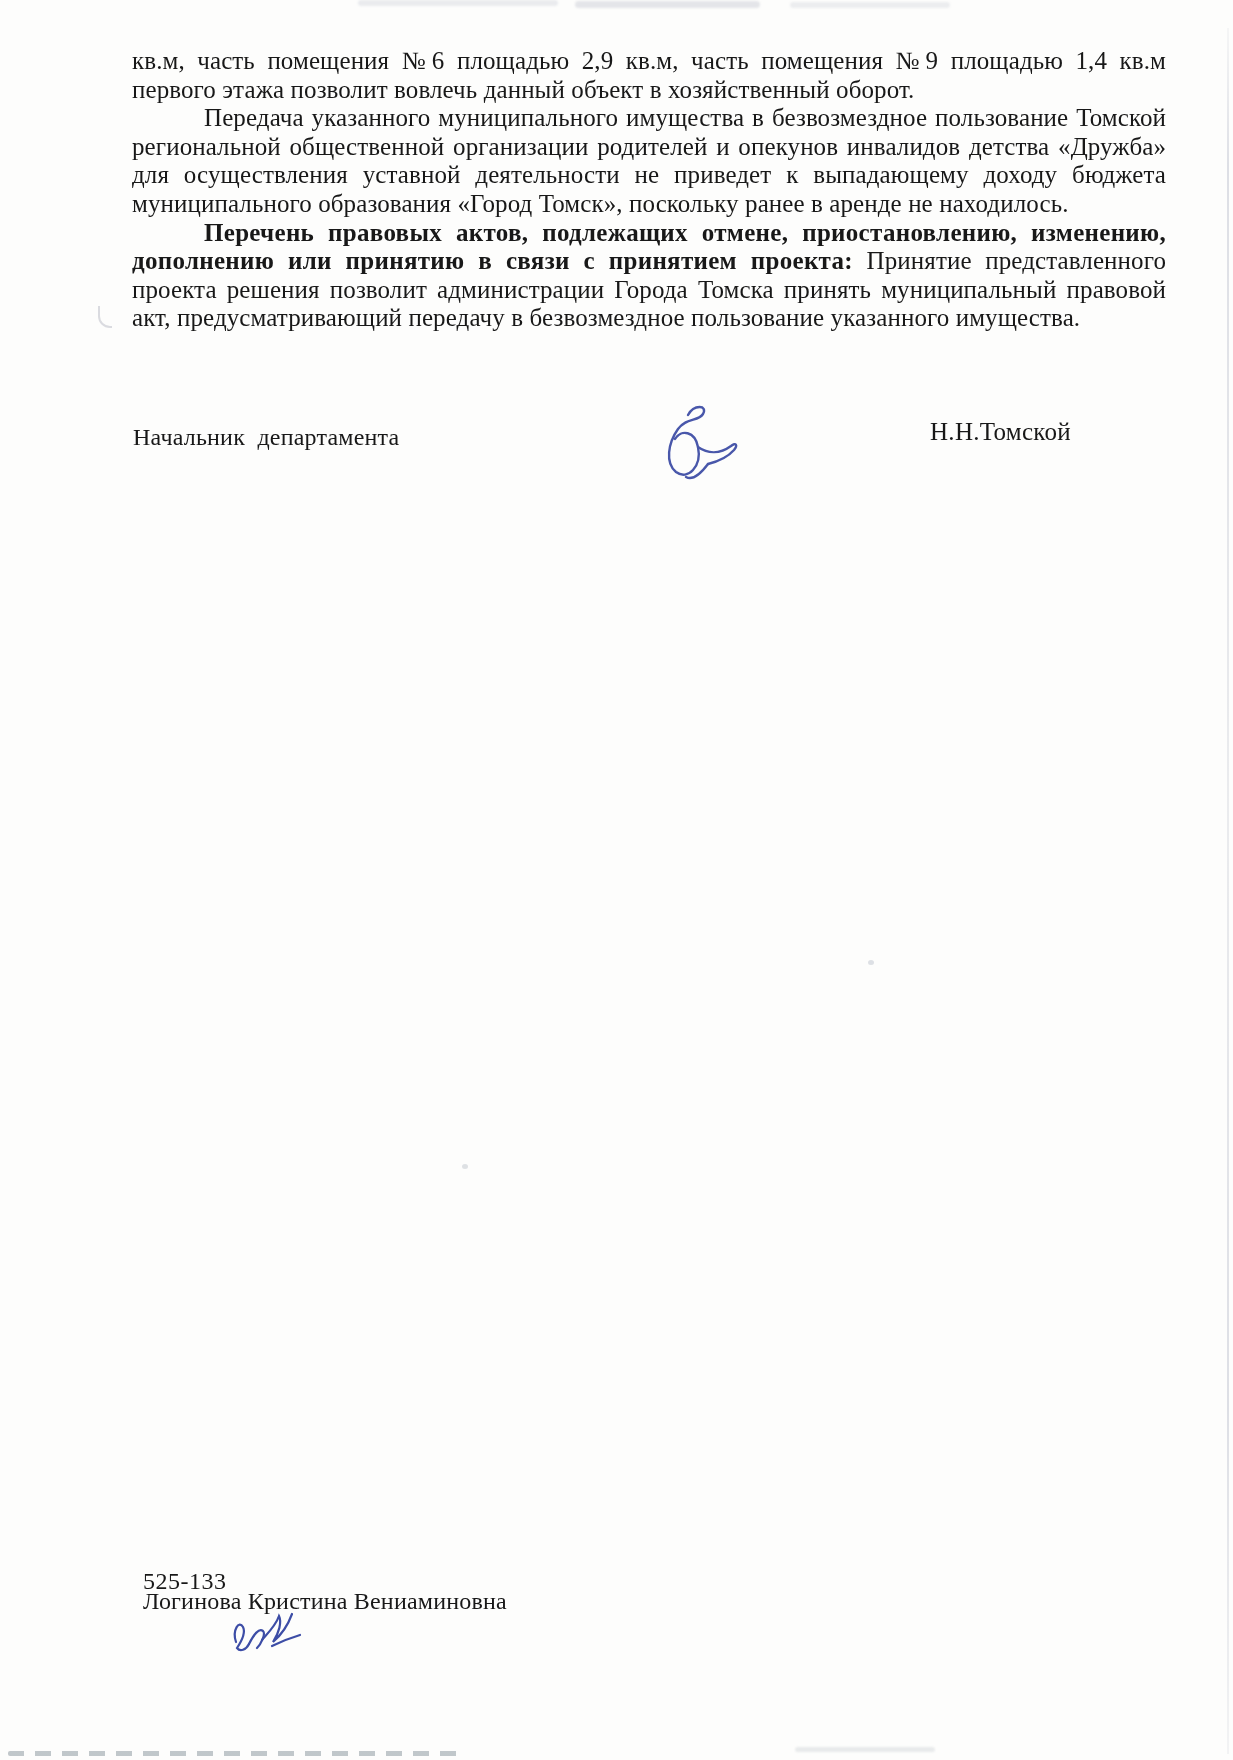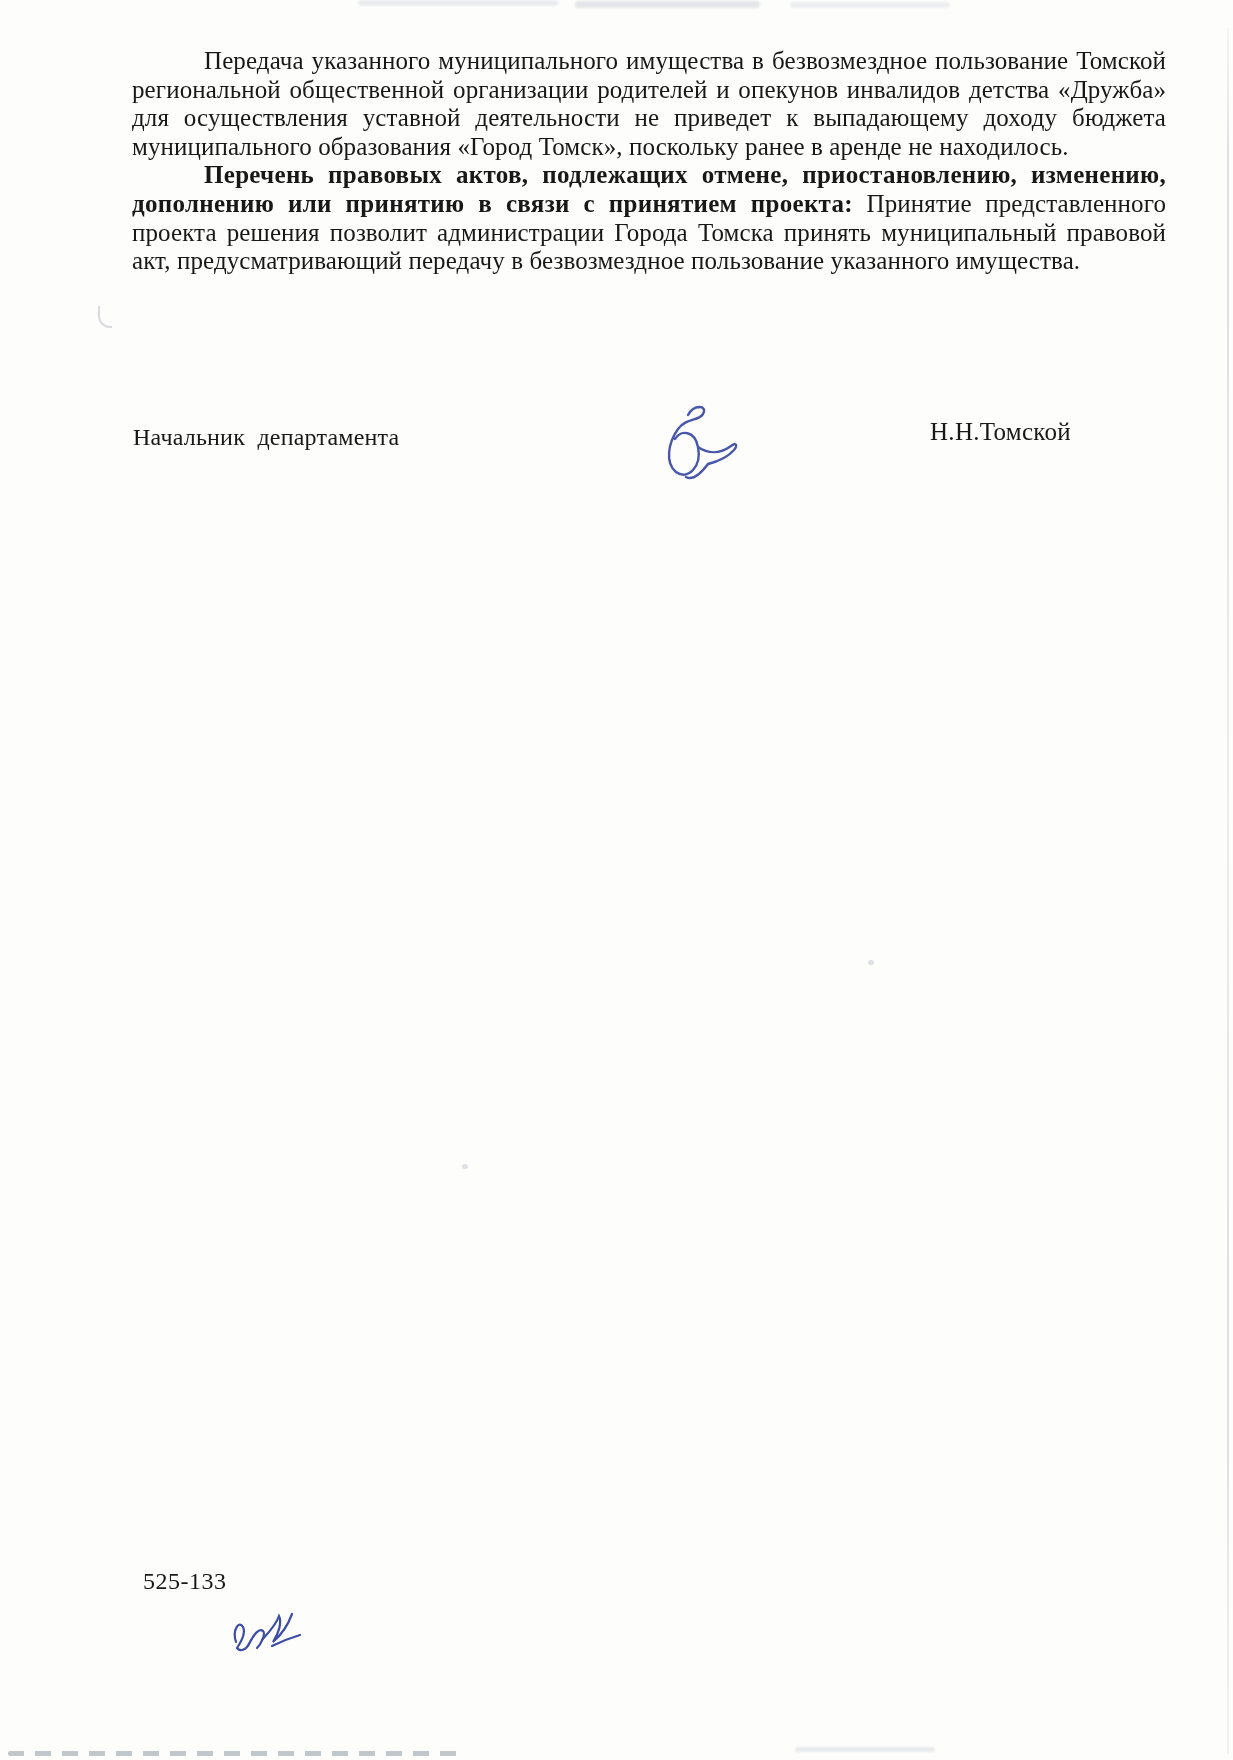--- a/index.html
+++ b/index.html
@@ -87,36 +87,38 @@
 
   <div class="smudge smudge-a"></div>
   <div class="smudge smudge-b"></div>
   <div class="smudge smudge-c"></div>
   <div class="edge-line-right"></div>
   <div class="margin-arc"></div>
   <div class="speck speck-1"></div>
   <div class="speck speck-2"></div>
 
   <div class="main-text">
+    <p>кв.м, часть помещения №6 площадью 2,9 кв.м, часть помещения №9 площадью 1,4 кв.м первого этажа позволит вовлечь данный объект в хозяйственный оборот.</p>
     <p class="indented">Передача указанного муниципального имущества в безвозмездное пользование Томской региональной общественной организации родителей и опекунов инвалидов детства «Дружба» для осуществления уставной деятельности не приведет к выпадающему доходу бюджета муниципального образования «Город Томск», поскольку ранее в аренде не находилось.</p>
     <p class="indented"><b>Перечень правовых актов, подлежащих отмене, приостановлению, изменению, дополнению или принятию в связи с принятием проекта:</b> <span>Принятие представленного проекта решения позволит администрации Города Томска принять муниципальный правовой акт, предусматривающий передачу в безвозмездное пользование указанного имущества.</span></p>
   </div>
 
   <div class="sig-row-title">Начальник  департамента</div>
 
   <svg class="head-signature" viewBox="0 0 100 88" xmlns="http://www.w3.org/2000/svg">
     <g fill="none" stroke="#3a4aa4" stroke-width="2.4" stroke-linecap="round" opacity="0.92">
       <path d="M38 14 C44 3, 58 4, 53 13 C48 21, 37 16, 28 28 C18 42, 15 62, 26 71 C38 80, 52 65, 48 46 C45 30, 31 28, 25 38"></path>
       <path d="M48 46 C58 53, 70 53, 81 45 C86 41, 88 44, 84 49 C77 57, 66 61, 58 63"></path>
       <path d="M58 63 C52 71, 43 80, 36 76"></path>
     </g>
   </svg>
 
   <div class="sig-row-name">Н.Н.Томской</div>
 
+  <div class="footer-name">Логинова Кристина Вениаминовна</div>
   <div class="footer-phone">525-133</div>
 
   <svg class="executor-signature" viewBox="0 0 78 50" xmlns="http://www.w3.org/2000/svg">
     <g fill="none" stroke="#2d3f9f" stroke-width="2.2" stroke-linecap="round" opacity="0.92">
       <path d="M8 34 C4 22, 11 12, 15 19 C18 25, 13 34, 9 40 C12 44, 18 42, 21 36"></path>
       <path d="M21 36 C26 26, 31 20, 35 23 C38 26, 33 36, 29 40"></path>
       <path d="M34 32 C41 24, 48 17, 51 8 C54 14, 51 25, 45 34 C52 28, 60 17, 64 6"></path>
       <path d="M44 38 C52 34, 62 30, 72 27"></path>
     </g>
   </svg>

